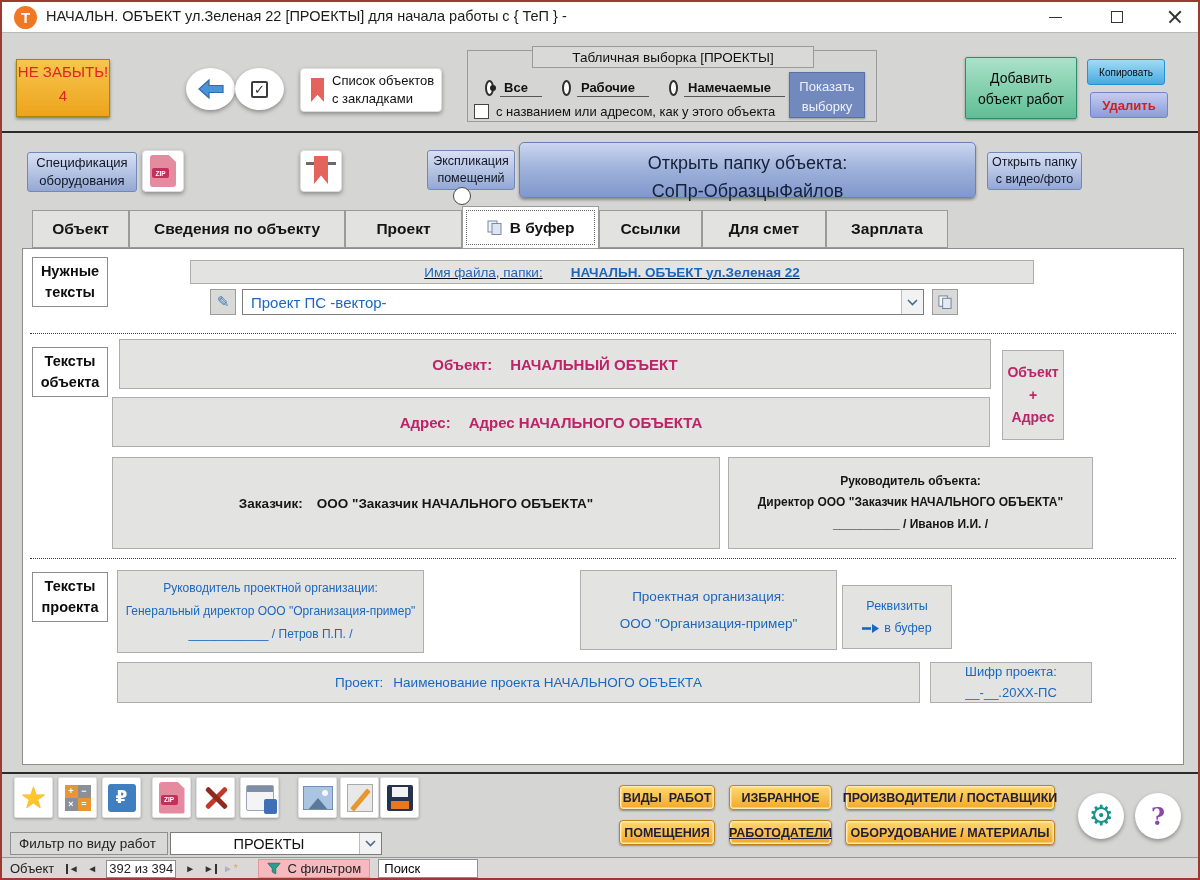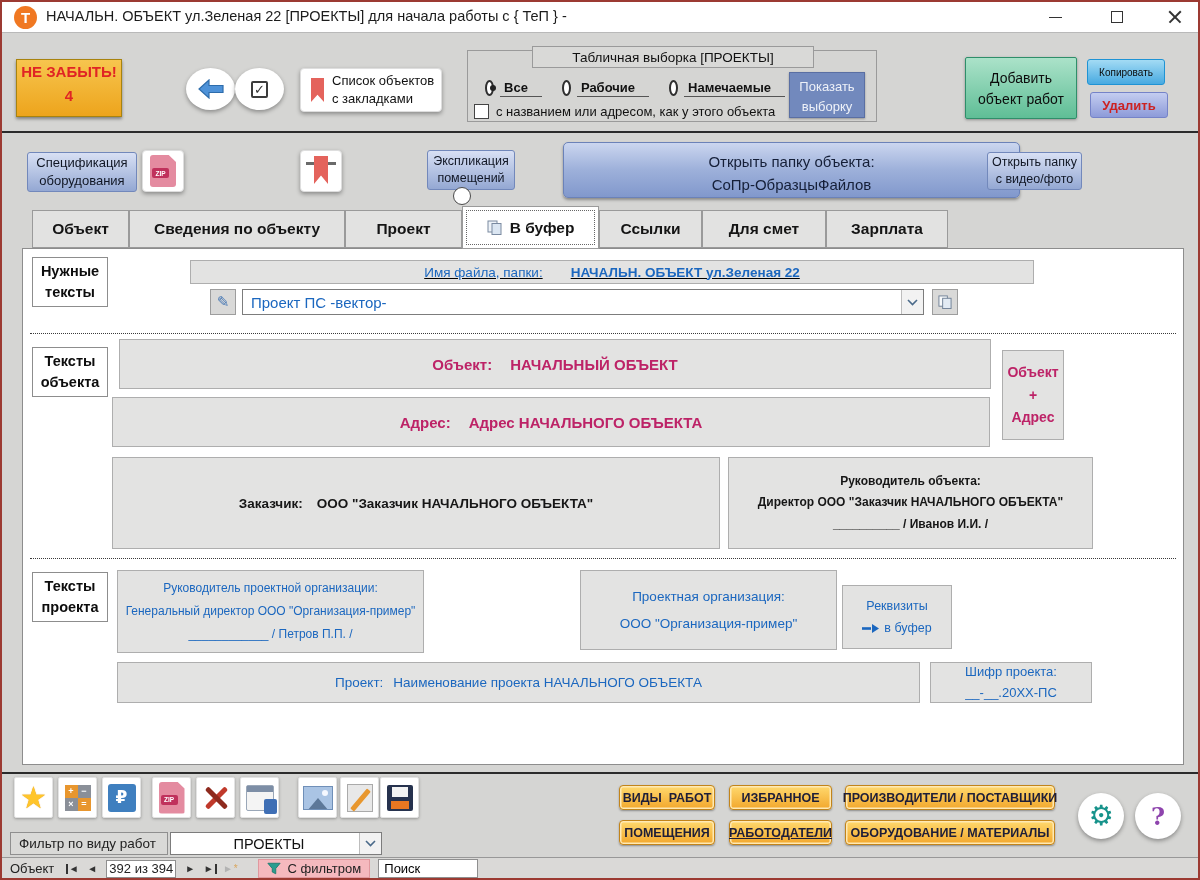--- a/index.html
+++ b/index.html
@@ -19,23 +19,23 @@
   .apptitle { left:44px; top:6px; font-size:14.5px; color:#1c1c1c; white-space:nowrap; }
   .winbtn { top:0; width:46px; height:30px; display:flex; align-items:center; justify-content:center; }
   .glyph-min { width:13px; height:1px; background:#333; }
   .glyph-max { width:12px; height:12px; border:1.5px solid #333; }
   .glyph-close { position:relative; width:14px; height:14px; }
   .glyph-close i { position:absolute; left:-1px; top:6px; width:16px; height:1.6px; background:#333; display:block; }
   .glyph-close i:first-child { transform:rotate(45deg); }
   .glyph-close i:last-child  { transform:rotate(-45deg); }
   
   .sep-dark { left:0; width:1196px; height:2px; background:#2b2b2b; }
-  .remember { left:14px; top:57px; width:106px; height:58px;
+  .remember { left:14px; top:57px; width:94px; height:58px;
     background:linear-gradient(#f7c54e,#eda41c); border:1px solid #a8830e; box-shadow:0 2px 3px rgba(0,0,0,.4);
-    color:#e02424; font-weight:bold; font-size:15px; text-align:center; line-height:1.6; }
+    color:#e02424; font-weight:normal; font-size:15px; text-align:center; line-height:1.6; }
   .ellbtn { top:66px; width:49px; height:42px; border-radius:50%; background:#fff;
     box-shadow:0 2px 4px rgba(0,0,0,.35); display:flex; align-items:center; justify-content:center; }
   .chk { width:17px; height:17px; border:2px solid #3c3c3c; background:#fff; border-radius:2px;
     display:flex; align-items:center; justify-content:center; font-size:13px; color:#333; font-weight:bold; }
   .whitebtn { background:#fff; border:1px solid #dedede; border-radius:4px; box-shadow:0 2px 4px rgba(0,0,0,.35); }
   .listbtn { left:298px; top:66px; width:142px; height:44px; display:flex; align-items:center; gap:8px; padding-left:10px;
     font-size:13px; color:#111; line-height:1.35; }
   .bookmark { width:13px; height:24px; background:#e4635c;
     clip-path:polygon(0 0,100% 0,100% 100%,50% 70%,0 100%); }
   .grpbox { left:465px; top:48px; width:410px; height:72px; border:1px solid #9a9a9a; background:#d5d5d3; }
@@ -62,21 +62,21 @@
     color:#101624; text-align:center; display:flex; flex-direction:column; align-items:center; justify-content:center; }
   .zipicon { position:relative; width:26px; height:32px; background:#e48ba0; border-radius:3px;
     clip-path:polygon(0 0,72% 0,100% 22%,100% 100%,0 100%); }
   .zipicon .band { position:absolute; left:2px; top:13px; width:17px; height:10px; background:#c0315c; border-radius:2px;
     color:#fff; font-size:6.5px; font-weight:bold; display:flex; align-items:center; justify-content:center; }
   .bm2wrap { position:relative; width:30px; height:30px; }
   .bm2wrap .bar { position:absolute; left:0; top:6px; width:30px; height:3px; background:#6a6a6a; }
   .bm2wrap .bookmark { position:absolute; left:8px; top:0; width:14px; height:28px; }
   .bigfolder { left:517px; top:140px; width:457px; height:56px; border-radius:5px;
     background:linear-gradient(#cbd6ef 0%,#9db0da 50%,#8198cc 100%); border:1px solid #6b82b8;
-    color:#151f38; font-size:15px; text-align:center; line-height:1.55; padding-top:7px; box-shadow:0 2px 3px rgba(0,0,0,.35);margin-left:44px; }
+    color:#151f38; font-size:18px; text-align:center; line-height:1.55; padding-top:7px; box-shadow:0 2px 3px rgba(0,0,0,.35); }
   .dotcircle { left:451px; top:185px; width:18px; height:18px; border-radius:50%; background:#fff; border:1px solid #4a4a4a; }
   
   .tab { top:208px; height:38px; background:#e2e2e1; border:1px solid #9a9a9a; color:#141414;
     font-weight:bold; font-size:15.5px; display:flex; align-items:center; justify-content:center; }
   .tab.active { top:204px; height:43px; background:#fff; z-index:5; outline:1px dotted #666; outline-offset:-5px; gap:8px; }
   
   .panel { left:20px; top:246px; width:1162px; height:517px; background:#fff; border:1px solid #8d8d8d; }
   .lblbox { width:76px; background:#fff; border:1px solid #8d8d8d; color:#0d0d0d; font-weight:bold; font-size:14.5px;
     display:flex; flex-direction:column; align-items:center; justify-content:center; line-height:1.45; }
   .grayfield { background:#e3e3e2; border:1px solid #aeaeae; display:flex; align-items:center; justify-content:center; }

